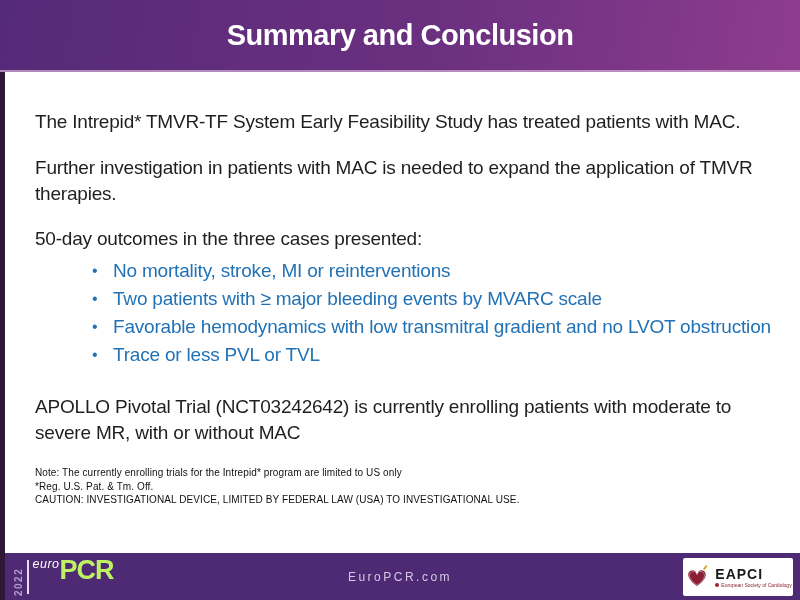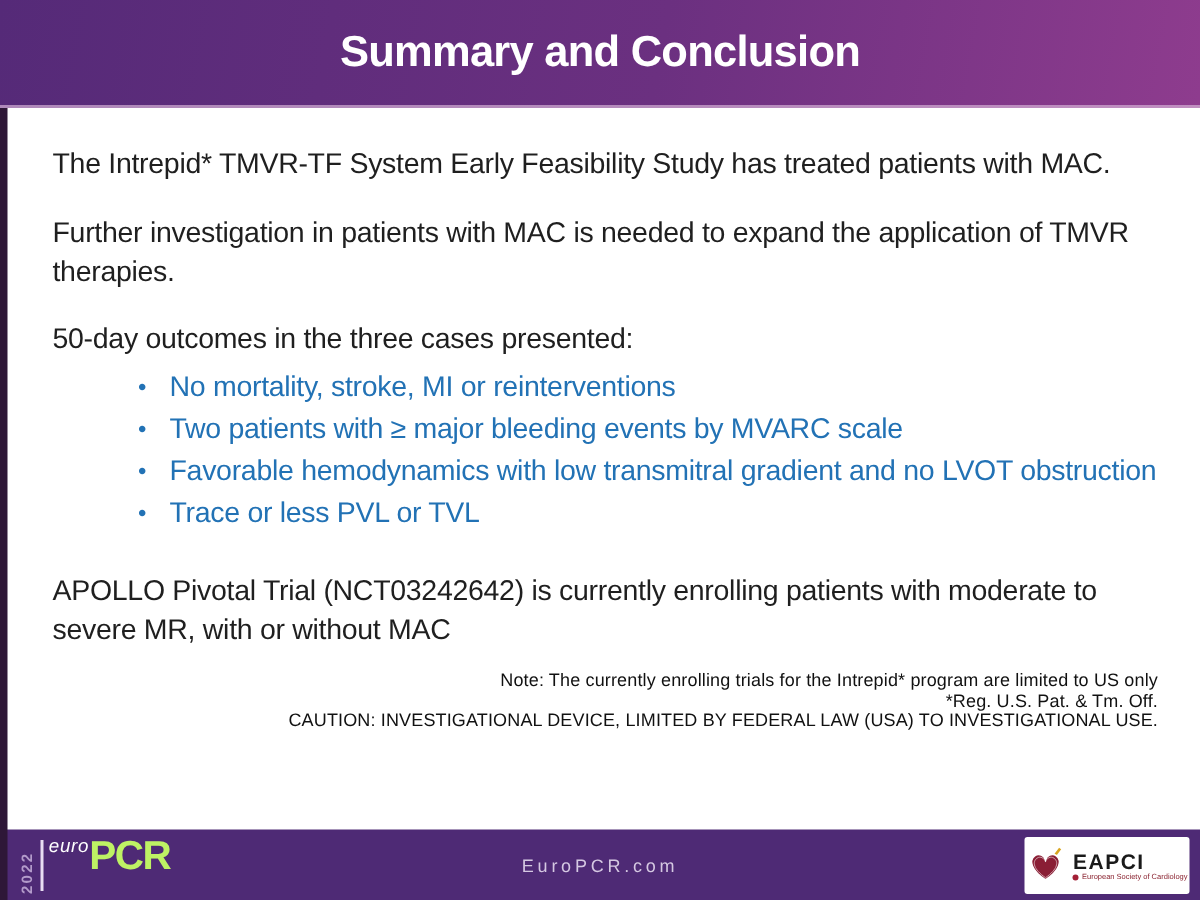--- a/index.html
+++ b/index.html
@@ -22,37 +22,37 @@
     position:absolute;left:0;top:72px;width:5px;height:528px;background:#2e1737;z-index:5;
   }
   
   .body{
     position:absolute;top:74px;left:0;width:800px;box-sizing:border-box;
     padding:0 28px 0 35px;color:#1f1f1f;
   }
   .para{
     margin:0;font-size:19px;line-height:26px;letter-spacing:-0.2px;
   }
-  .p1{margin-top:23px;}
+  .p1{margin-top:35px;}
   .p2{margin-top:27px;}
   .p3{margin-top:20px;}
   .p4{margin-top:19px;}
   .outcomes{
     list-style:none;margin:5px 0 0 0;padding:0 0 0 57px;
   }
   .outcomes li{
     position:relative;color:#2272b5;font-size:19px;line-height:28px;letter-spacing:-0.2px;
     padding-left:21px;
   }
   .outcomes li::before{
     content:"•";position:absolute;left:0;top:0;color:#2272b5;font-size:16px;
   }
   .closing{margin-top:25px;}
   .notes{
-    margin-top:13px;text-align:right;color:#111111;font-size:12px;line-height:13.5px;
+    margin-top:20px;color:#111111;font-size:10px;line-height:13.5px;
     letter-spacing:0.1px;
   }
   
   .footer{
     position:absolute;left:0;bottom:0;width:800px;height:47px;background:#4e2a75;
     display:flex;align-items:center;
   }
   .pcr-logo{
     display:flex;align-items:stretch;margin-left:13px;height:38px;
   }

